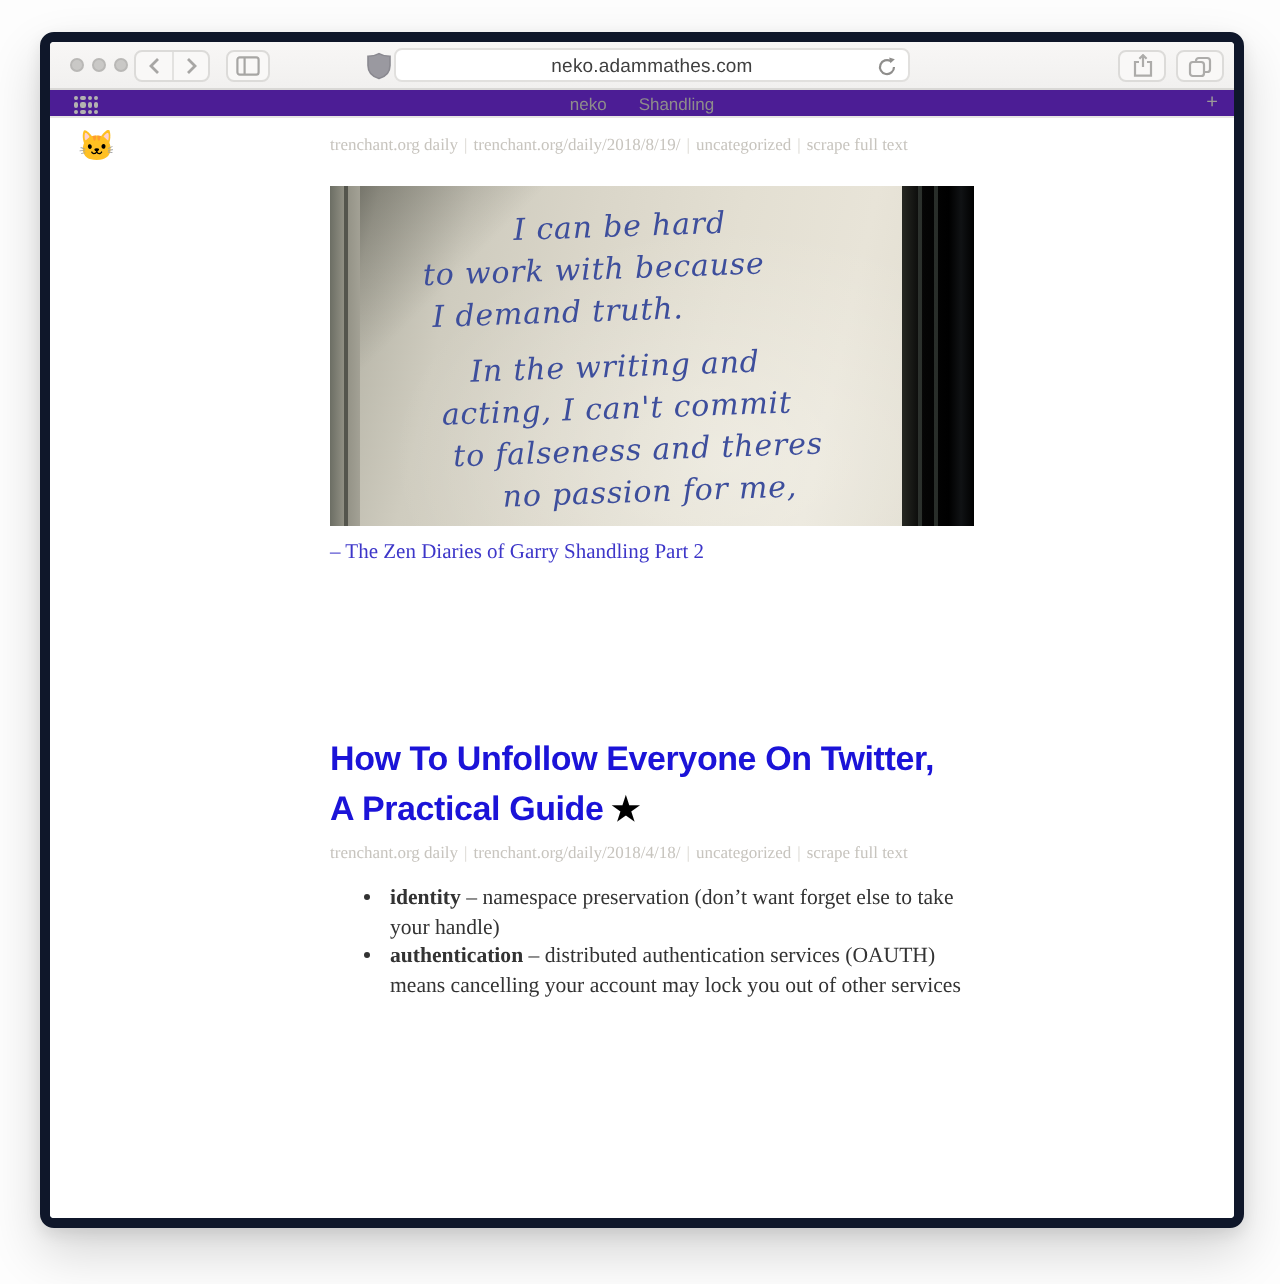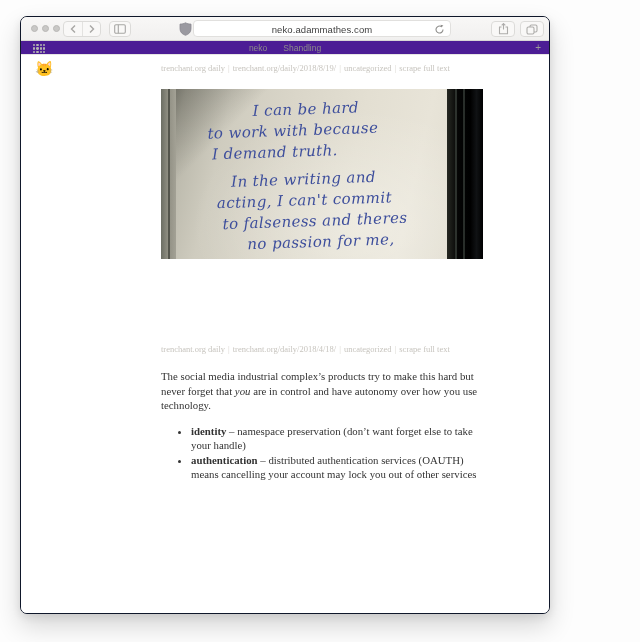--- a/index.html
+++ b/index.html
@@ -1,21 +1,21 @@
 <!DOCTYPE html>
 <html><head>
 <meta charset="utf-8">
 <style>
   * { margin:0; padding:0; box-sizing:border-box; }
   html,body { width:640px; height:642px; background:#fdfdfd; overflow:hidden;
               font-family:"Liberation Sans", sans-serif; }
 
   
-  .window { position:absolute; left:20px; top:16px; width:530px; height:598px;
-            background:#fff; border:1px solid #0f172a; border-radius:7px;
+  .window { position:absolute; left:20px; top:16px; width:602px; height:598px;
+            background:#fff; border:5px solid #0f172a; border-radius:7px;
             box-shadow:0 12px 26px rgba(0,0,0,.16), 0 3px 8px rgba(0,0,0,.09);
             overflow:hidden; }
 
   
   .toolbar { position:relative; height:24px;
              background:linear-gradient(#f8f7f6,#f1f0ef);
              border-bottom:1px solid #d9d8d6; }
   .lights { position:absolute; left:10px; top:8px; display:flex; gap:4px; }
   .light { width:7px; height:7px; border-radius:50%;
            background:#c9c8c6; border:1px solid #b9b8b6; }
@@ -210,28 +210,32 @@
             <span>acting, I can't commit</span>
             <span>to falseness and theres</span>
             <span>no passion for me,</span>
           </div>
           <div class="rightband">
             <div class="streak s1"></div>
               <div class="streak s2"></div>
           </div>
         </div>
 
+        <div class="caption">– The Zen Diaries of Garry Shandling Part 2</div>
       </div>
 
       <div class="post2">
+        <h1 class="post-title">
+          <span class="t-line">How To Unfollow Everyone On Twitter,</span>
+          <span class="t-line inline">A Practical Guide</span><span class="star">★</span>
+        </h1>
         <div class="meta">
           <span>trenchant.org daily</span><span class="sep">|</span><span>trenchant.org/daily/2018/4/18/</span><span class="sep">|</span><span>uncategorized</span><span class="sep">|</span><span>scrape full text</span>
         </div>
 
-        <p class="body-text"><span>The social media industrial complex’s products try to make this hard but never forget that </span><em>you</em><span> are in control and have autonomy over how you use technology.</span></p>
 
 
         <ul class="bullets">
           <li><b>identity</b><span> – namespace preservation (don’t want forget else to take your handle)</span></li>
           <li><b>authentication</b><span> – distributed authentication services (OAUTH) means cancelling your account may lock you out of other services</span></li>
 
         </ul>
       </div>
 
     </div>

